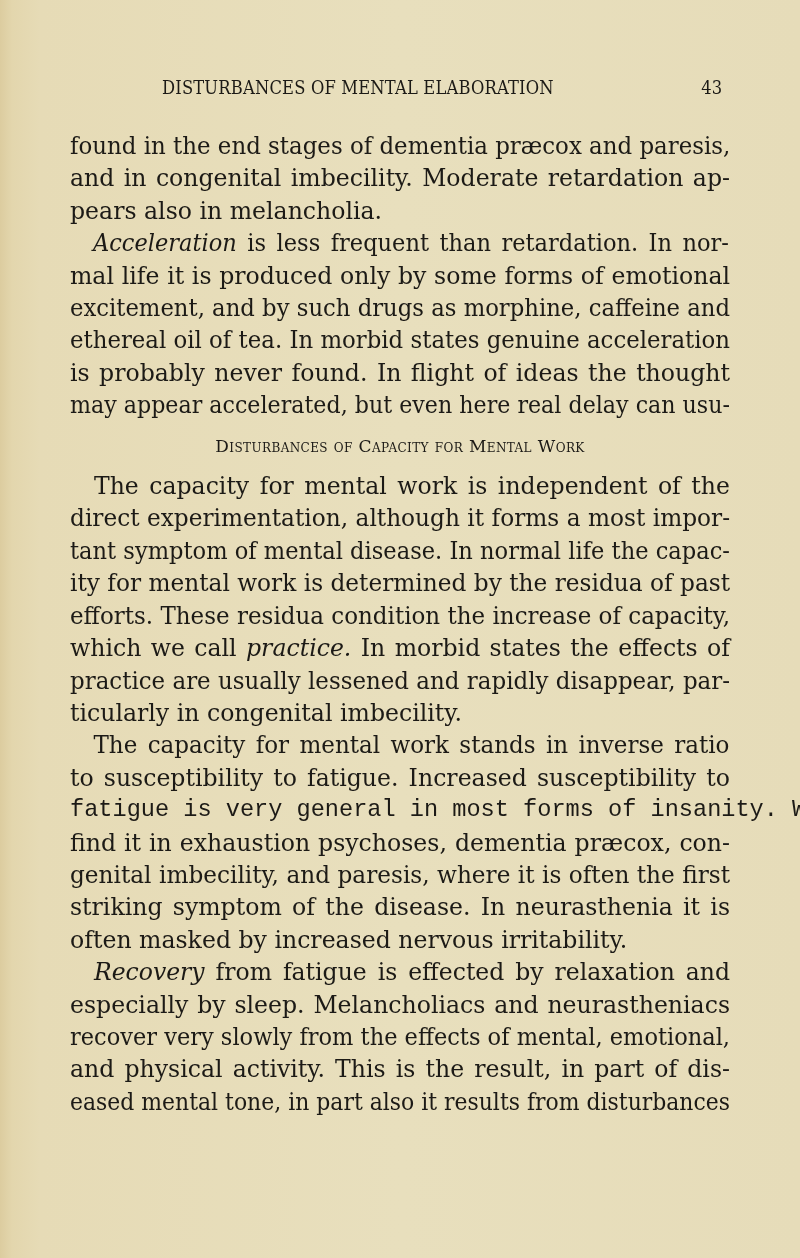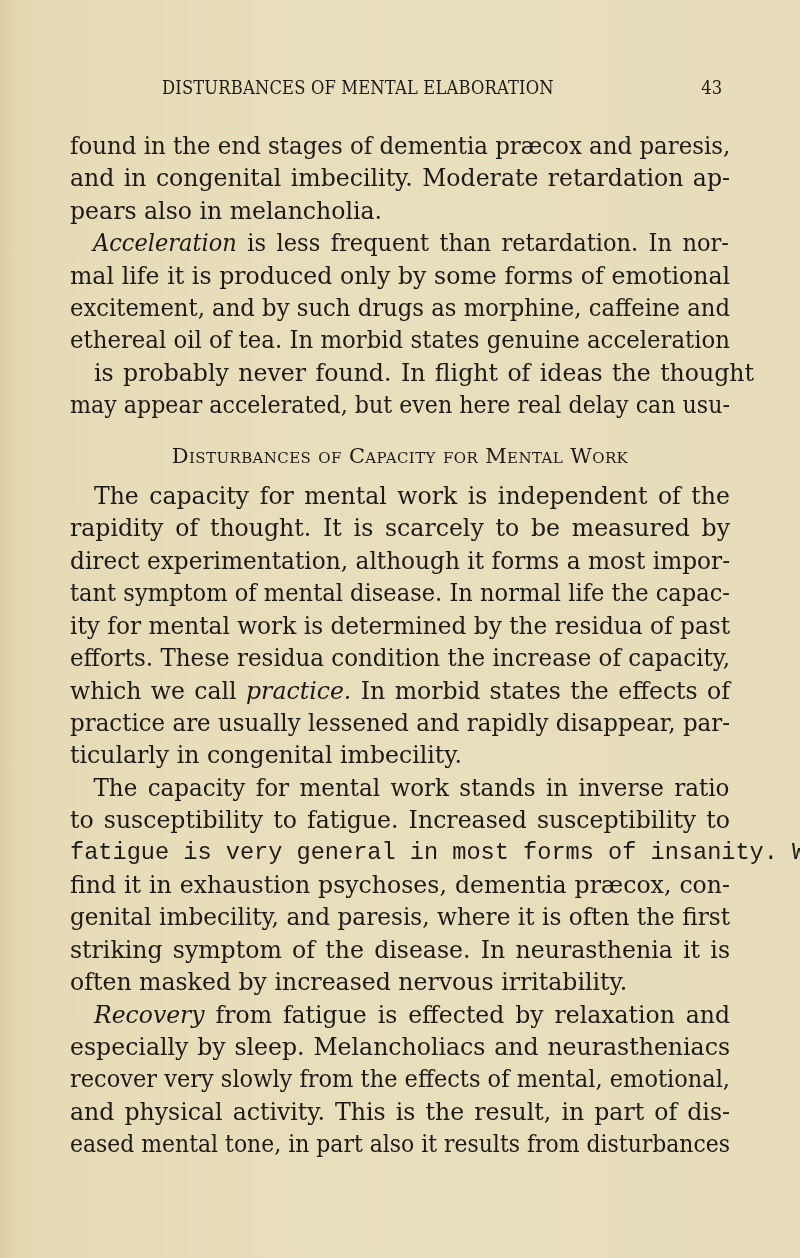--- a/index.html
+++ b/index.html
@@ -61,22 +61,22 @@
   }
   .line.last {
     text-align-last: left;
   }
   .line.indented {
     padding-left: 24px;
     width: 636px;
   }
   .section-heading {
     text-align: center;
-    font-size: 21px;
-    margin: 18px 0 8px 0;
+    font-size: 17px;
+    margin: 8px 0 8px 0;
     letter-spacing: 0.4px;
     font-variant: small-caps;
     white-space: nowrap;
   }
   em {
     font-style: italic;
   }
 </style>
 </head>
 <body>
@@ -94,29 +94,28 @@
       <span class="line" style="width: 680px; display: block; transform: scaleX(0.9706);">found in the end stages of dementia præcox and paresis,</span>
       <span class="line" style="width: 660px; display: block;">and in congenital imbecility. Moderate retardation ap-</span>
       <span class="line last" style="width: 660px; display: block;">pears also in melancholia.</span>
     </p>
 
     <p>
       <span class="line indented" style="width: 666px; display: block; transform: scaleX(0.955);"><em>Acceleration</em><span> is less frequent than retardation. In nor-</span></span>
       <span class="line" style="width: 660px; display: block;">mal life it is produced only by some forms of emotional</span>
       <span class="line" style="width: 685px; display: block; transform: scaleX(0.9635);">excitement, and by such drugs as morphine, caffeine and</span>
       <span class="line" style="width: 682px; display: block; transform: scaleX(0.9677);">ethereal oil of tea. In morbid states genuine acceleration</span>
-      <span class="line" style="width: 660px; display: block; margin-left: 24px;">is probably never found. In flight of ideas the thought</span>
+      <span class="line" style="width: 660px; display: block;">is probably never found. In flight of ideas the thought</span>
       <span class="line" style="width: 703px; display: block; transform: scaleX(0.9388);">may appear accelerated, but even here real delay can usu-</span>
     </p>
 
     <div class="section-heading">Disturbances of Capacity for Mental Work</div>
 
     <p>
       <span class="line indented" style="width: 637px; display: block; transform: scaleX(0.9984);">The capacity for mental work is independent of the</span>
-      <span class="line" style="width: 660px; display: block;">rapidity of thought. It is scarcely to be measured by</span>
       <span class="line" style="width: 670px; display: block; transform: scaleX(0.9851);">direct experimentation, although it forms a most impor-</span>
       <span class="line" style="width: 690px; display: block; transform: scaleX(0.9565);">tant symptom of mental disease. In normal life the capac-</span>
       <span class="line" style="width: 670px; display: block; transform: scaleX(0.9851);">ity for mental work is determined by the residua of past</span>
       <span class="line" style="width: 677px; display: block; transform: scaleX(0.9749);">efforts. These residua condition the increase of capacity,</span>
       <span class="line" style="width: 660px; display: block;"><span>which we call </span><em>practice.</em><span> In morbid states the effects of</span></span>
       <span class="line" style="width: 679px; display: block; transform: scaleX(0.972);">practice are usually lessened and rapidly disappear, par-</span>
       <span class="line last" style="width: 660px; display: block;">ticularly in congenital imbecility.</span>
     </p>
 
     <p>

